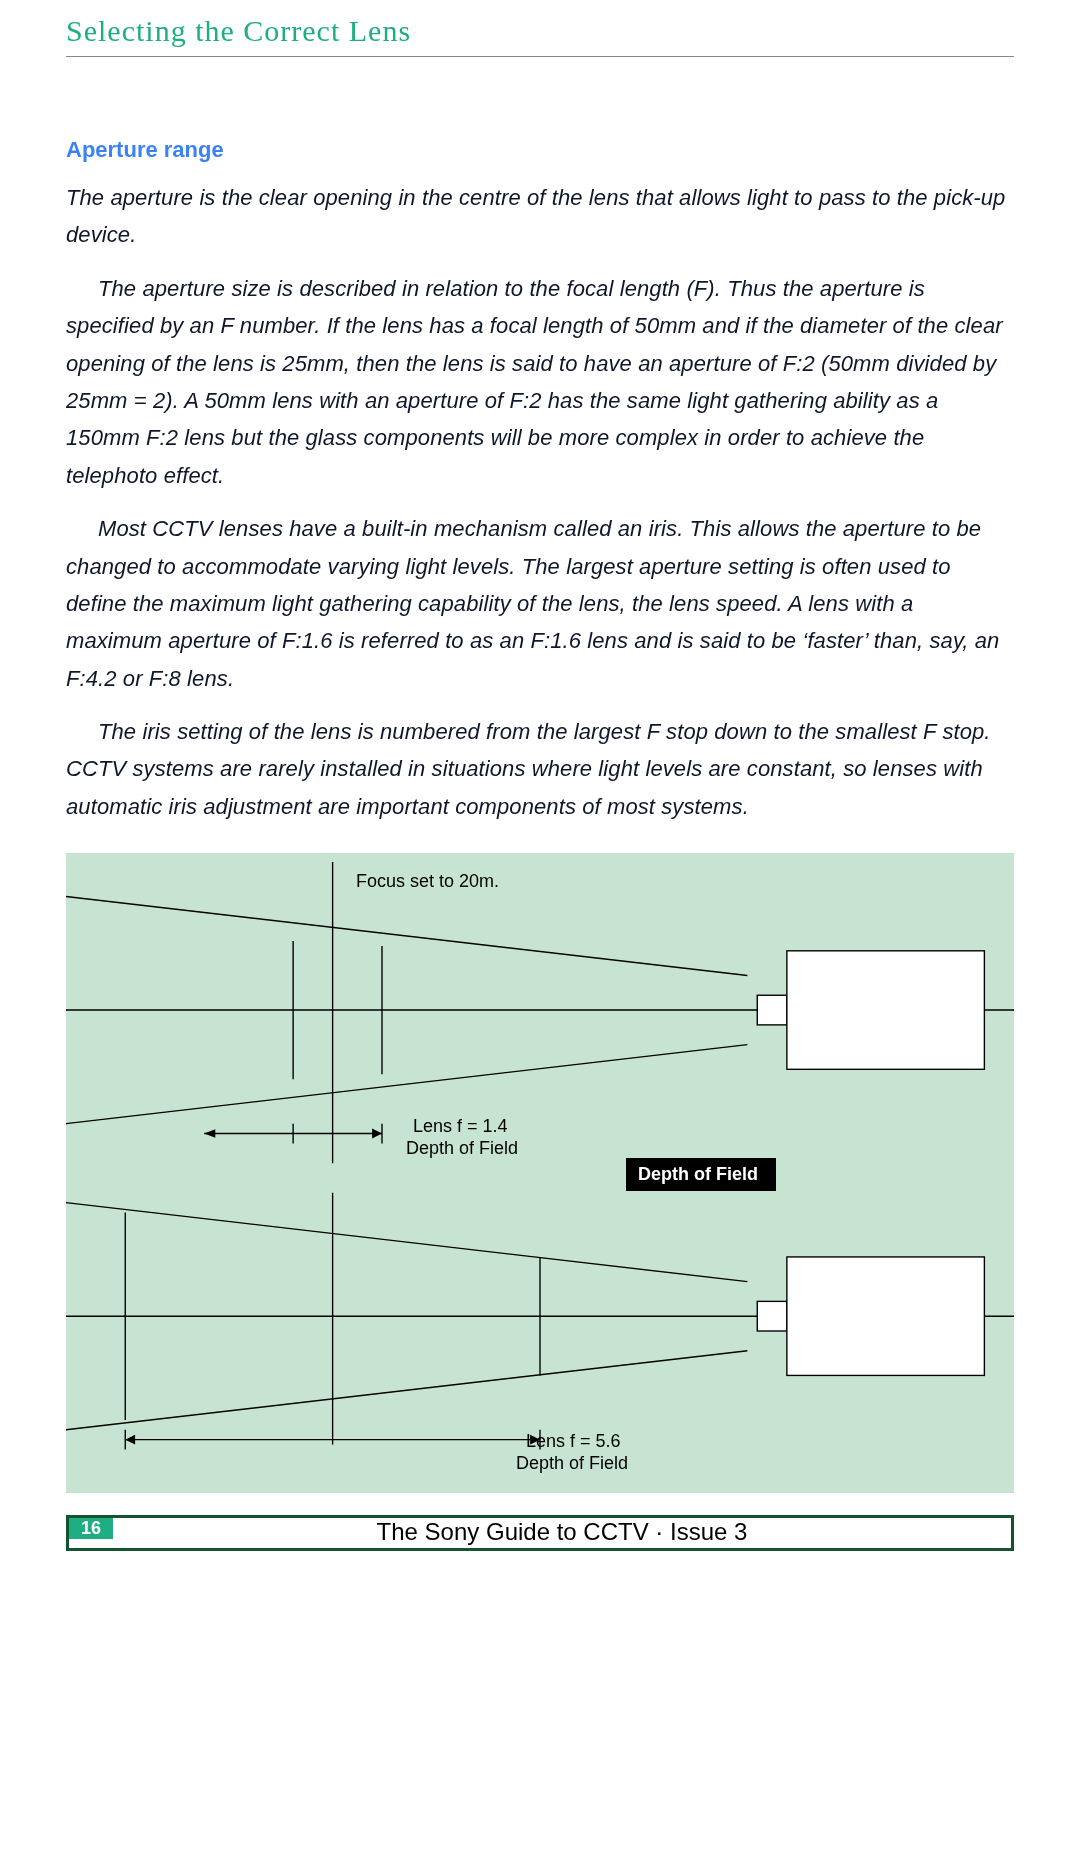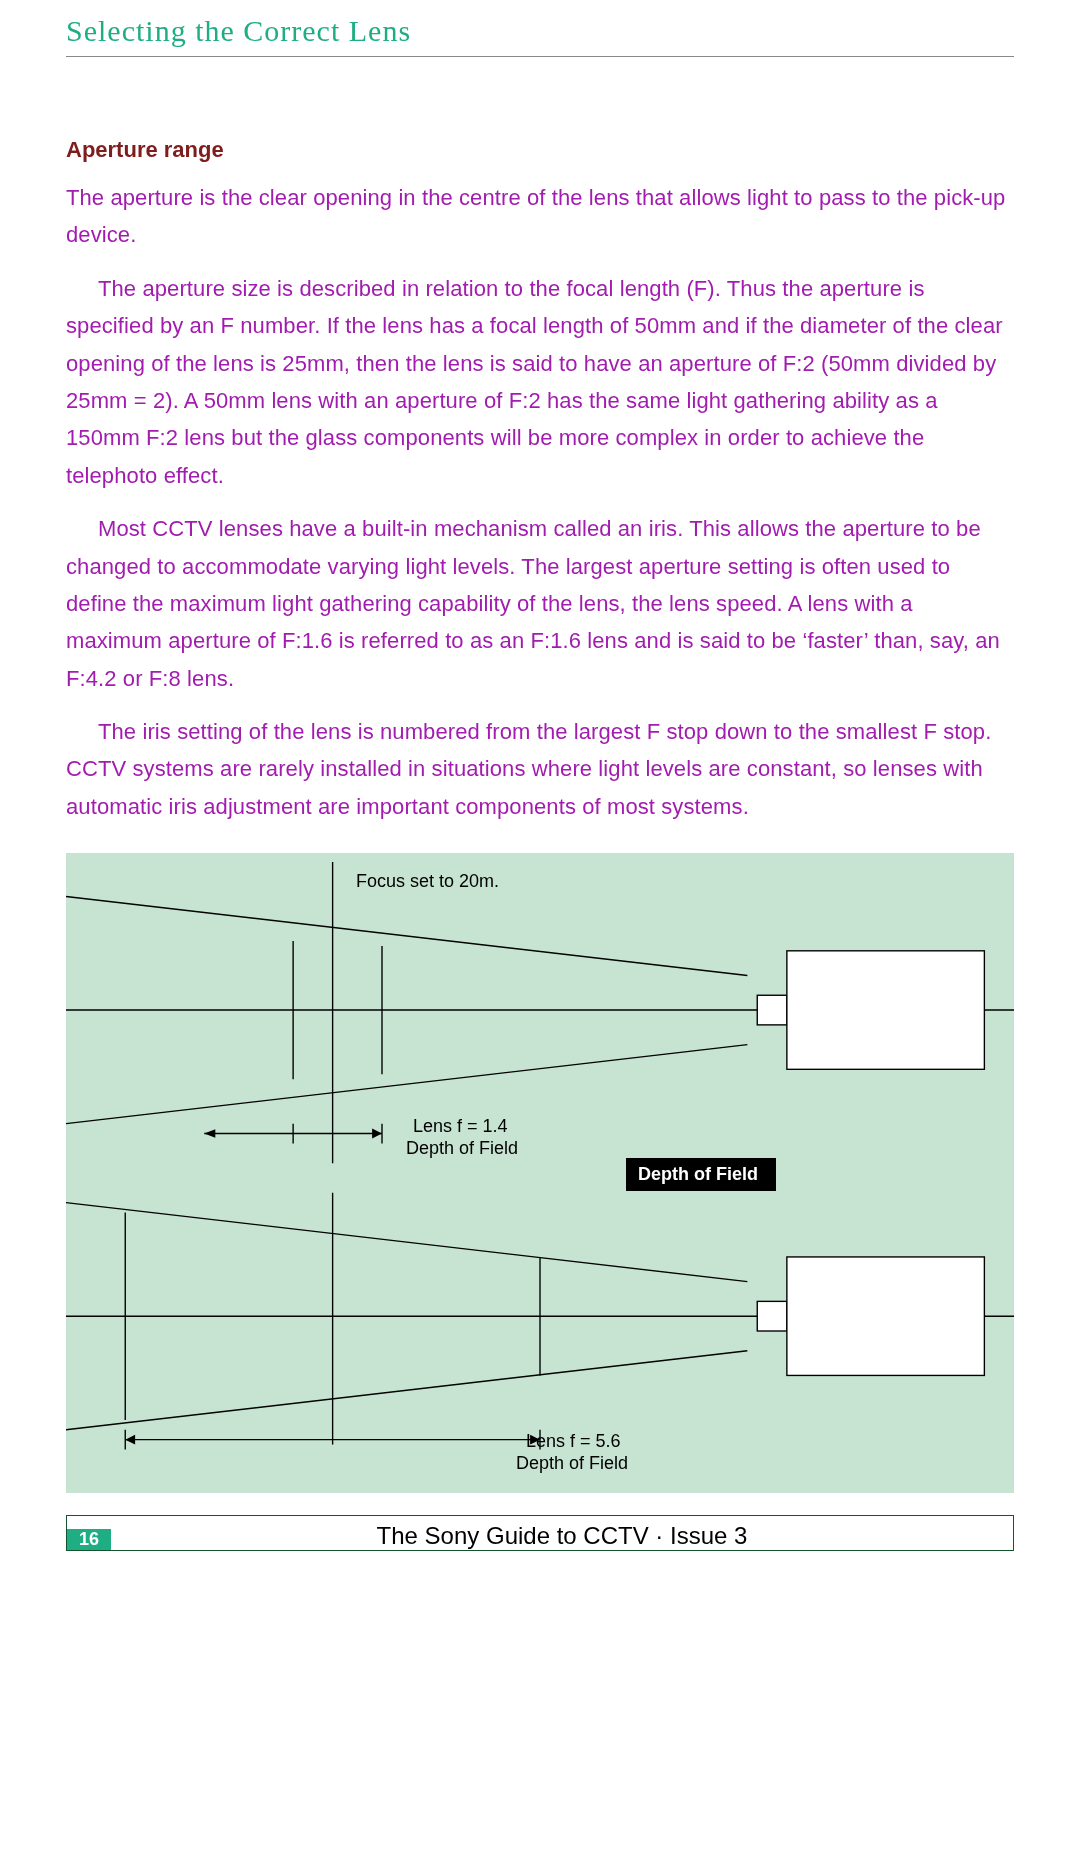--- a/index.html
+++ b/index.html
@@ -28,28 +28,29 @@
     margin: 14px 0 8px 0;
     font-weight: normal;
   }
   .body-block {
     margin-top: 80px;
   }
   .section-heading {
     font-weight: bold;
     font-size: 22px;
     margin: 0 0 6px 0;
-    color: #7f1d1d;
+    color: #3b82f6;
   }
   .para {
     font-size: 22px;
     line-height: 1.7;
     margin: 16px 0 0 0;
-    color: #a21caf;
+    color: #0f172a;
     letter-spacing: 0.1px;
+    font-style: italic;
   }
   .indent {
     display: inline-block;
     width: 32px;
   }
   .figure {
     background: #c7e4d2;
     margin-top: 28px;
     width: 100%;
     height: 640px;
@@ -75,22 +76,22 @@
     font-weight: bold;
     font-size: 18px;
     padding: 6px 18px 6px 12px;
     font-family: "Helvetica Neue", Helvetica, Arial, sans-serif;
   }
   .footer {
     margin-top: 22px;
   }
   .footer-bar {
     display: flex;
-    align-items: flex-end;
-    border: 1px solid #14532d;
+    align-items: flex-start;
+    border: 3px solid #14532d;
     height: 36px;
     box-sizing: border-box;
   }
   .page-number {
     background: #1fae83;
     color: #fff;
     font-weight: bold;
     font-size: 18px;
     display: flex;
     align-items: center;

